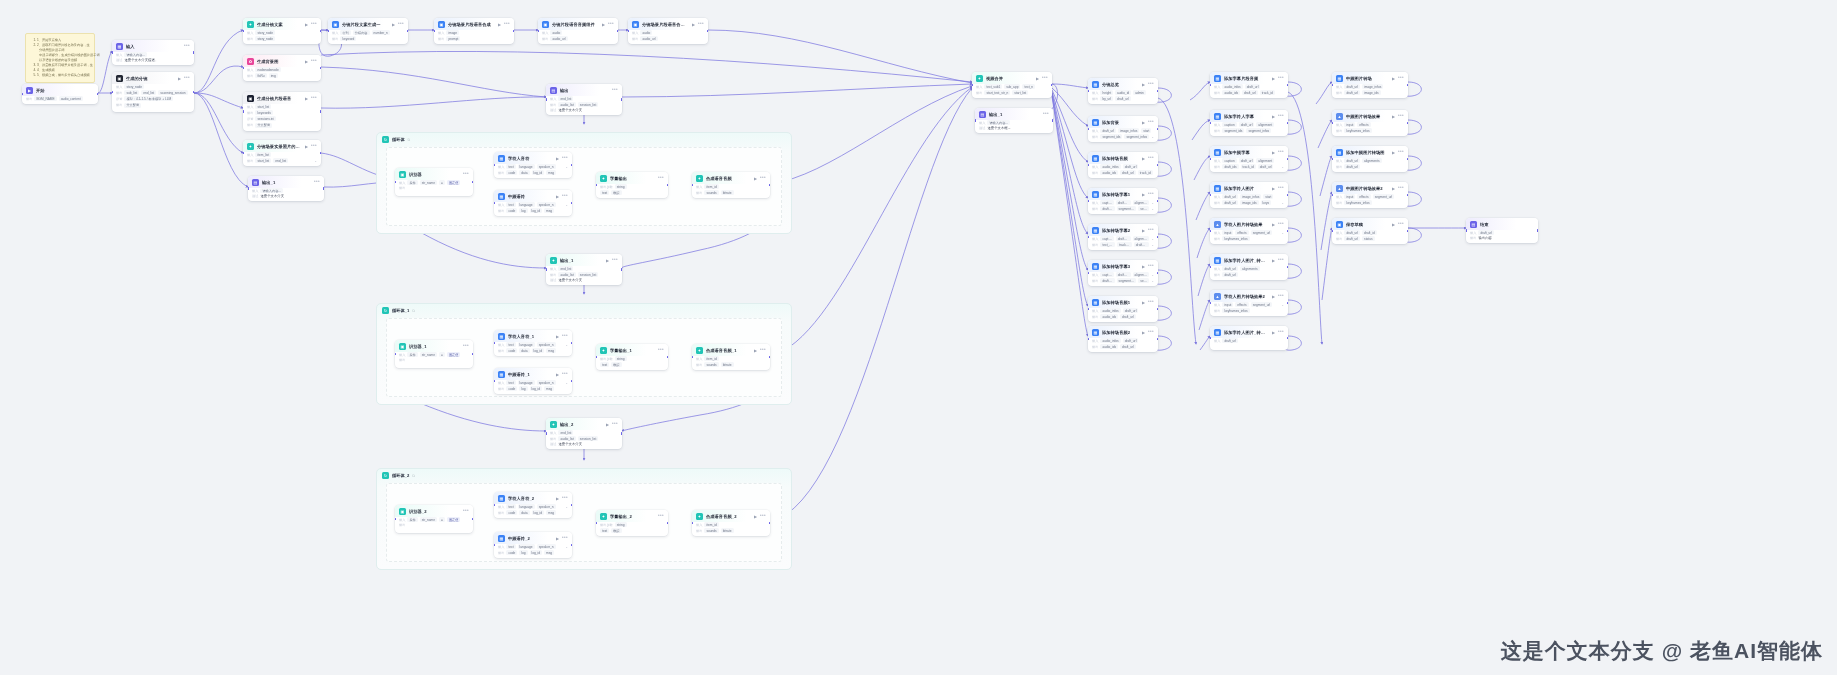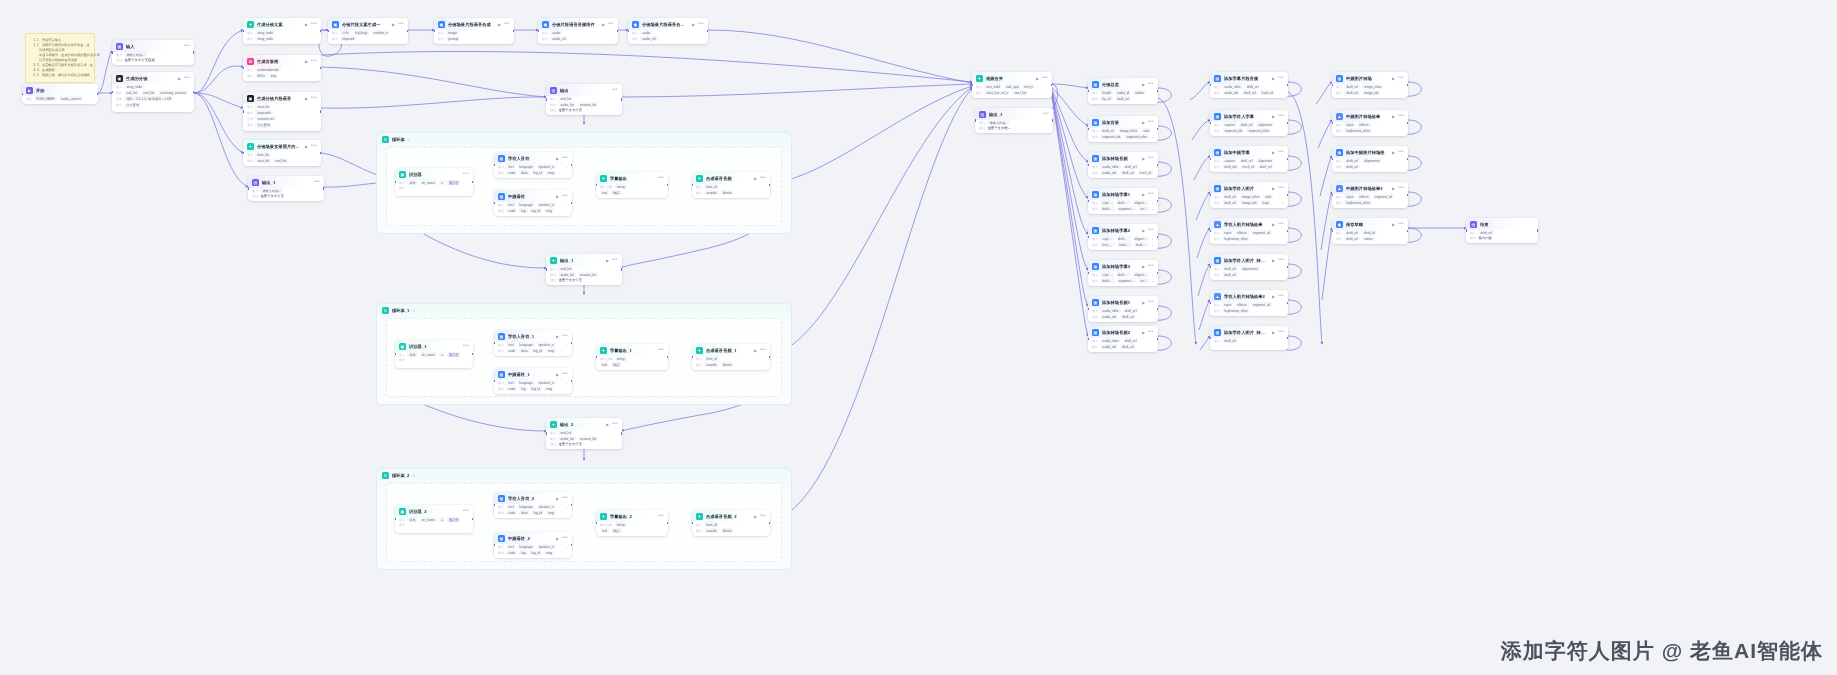--- a/index.html
+++ b/index.html
@@ -1454,14 +1454,14 @@
           <div class="nrow">
         <span class="nlab">输出</span>
         <span class="ndesc">输出内容</span>
           </div>
         </div>
         <span class="port in"></span>
         <span class="port out"></span>
       </div>
     </div>
 
-  <div class="watermark">添加字符人图片 @ 老鱼AI智能体</div>
+  <div class="watermark">这是个文本分支 @ 老鱼AI智能体</div>
 </div>
 
 </body></html>

